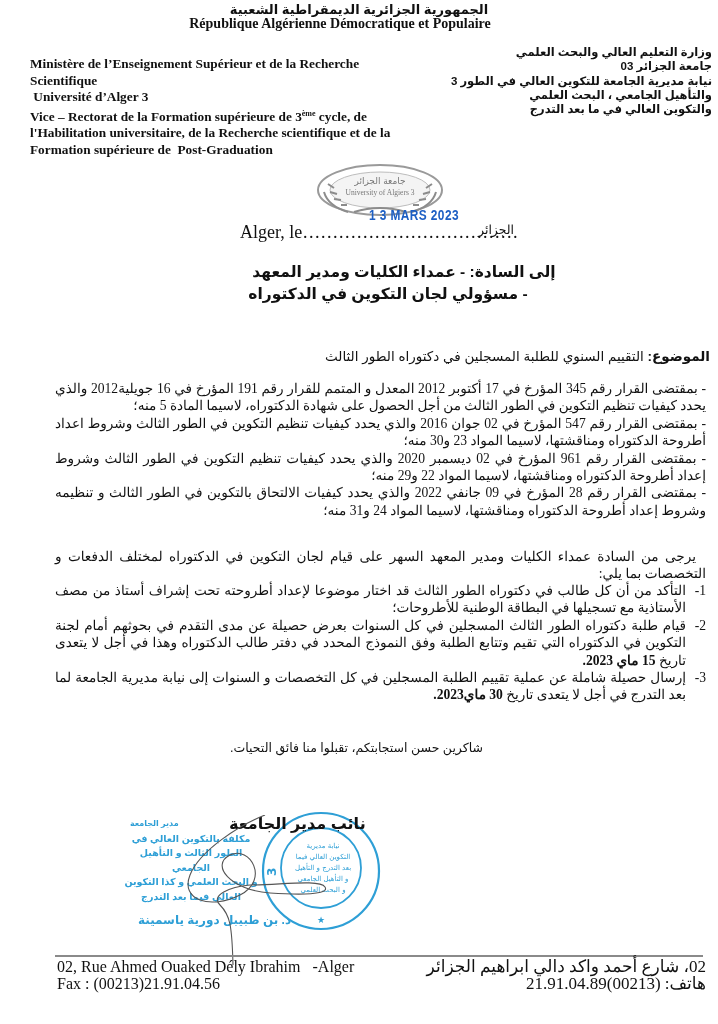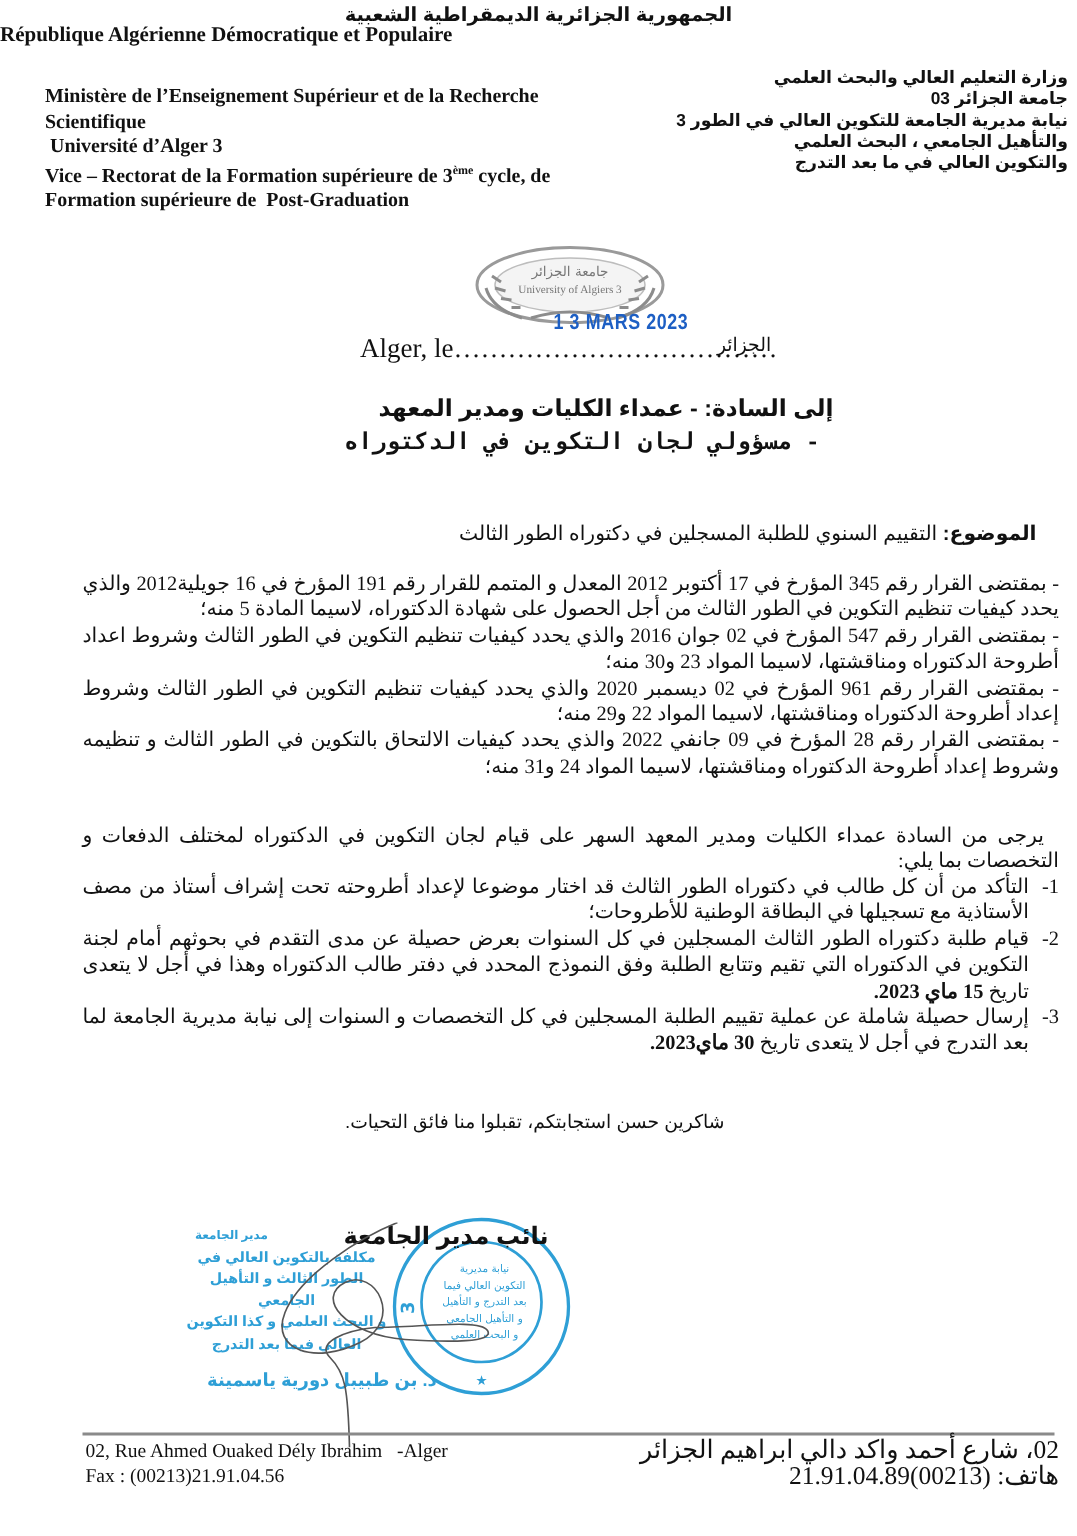--- a/index.html
+++ b/index.html
@@ -3,72 +3,73 @@
 <meta charset="utf-8">
 <style>
   html, body { margin: 0; padding: 0; background: #ffffff; }
   body { width: 718px; height: 1024px; position: relative; overflow: hidden; color: #111; }
   .serif { font-family: "Liberation Serif", "DejaVu Serif", serif; }
   .sans { font-family: "Liberation Sans", "DejaVu Sans", sans-serif; }
   .abs { position: absolute; }
 
   
   .rep-ar { top: 2px; left: 0; width: 718px; text-align: center; font-size: 13px; font-weight: bold; direction: rtl; }
-  .rep-fr { top: 16px; left: 0; width: 680px; font-size: 14px; font-weight: bold; }
+  .rep-fr { top: 16px; left: 0; width: 680px; text-align: center; font-size: 14px; font-weight: bold; }
 
   .left-head { top: 56px; left: 30px; width: 380px; font-size: 13.3px; font-weight: bold; line-height: 16.5px; }
   .left-head sup { font-size: 8px; }
   .right-head { top: 45px; right: 6px; width: 300px; direction: rtl; text-align: right; font-size: 11.5px; font-weight: bold; line-height: 14.3px; }
 
   
   .logo { top: 162px; left: 314px; width: 132px; height: 64px; }
   .date-stamp { top: 207px; left: 369px; color: #1d5fc4; font-size: 14.5px; font-weight: bold; letter-spacing: 0.5px; transform: scaleX(0.82); transform-origin: left; }
 
   .alger-line { top: 222px; left: 240px; font-size: 18px; }
   .alger-ar { top: 222px; left: 478px; font-size: 12.5px; direction: rtl; }
 
   .recip1 { top: 263px; left: 0; width: 718px; padding-left: 16px; text-align: center; direction: rtl; font-size: 15.5px; font-weight: bold; }
   .recip1 span { display:inline-block; margin-left: 58px; }
   .recip2 { top: 285px; left: 0; width: 718px; text-align: center; direction: rtl; font-size: 15.5px; font-weight: bold; }
-  .recip2 span { display:inline-block; margin-left: 58px; font-family: Liberation Mono, monospace; }
+  .recip2 span { display:inline-block; margin-left: 58px; }
 
-  .subject { top: 348px; right: 27px; direction: rtl; font-size: 13.5px; }
+  .subject { top: 348px; right: 8px; direction: rtl; font-size: 13.5px; }
   .subject b { font-weight: bold; }
 
   .body-block { left: 55px; right: 12px; direction: rtl; text-align: justify; font-size: 13.6px; line-height: 17.4px; }
   .p1 { top: 380px; }
   .p-intro { top: 548px; line-height: 17.4px; text-indent: 10px; }
   .list { top: 582px; list-style: none; margin: 0; padding: 0; }
   .list li { position: relative; padding-right: 20px; margin: 0; }
   .list .num { position: absolute; right: 0; top: 0; }
   .thanks { top: 740px; right: 235px; direction: rtl; font-size: 12.5px; }
 
   
   .sig-title { top: 814px; left: 229px; direction: rtl; font-size: 16px; font-weight: bold; text-align: center; }
   .stamp-left { top: 817px; left: 124px; width: 134px; direction: rtl; text-align: center; color: #2e9fd6; font-size: 9.5px; font-weight: bold; line-height: 14.5px; }
   .stamp-name { top: 913px; left: 138px; direction: rtl; color: #2e9fd6; font-size: 12px; font-weight: bold; }
   .stamp-round { top: 806px; left: 256px; width: 130px; height: 130px; }
   .signature { top: 815px; left: 170px; width: 200px; height: 150px; }
 
   
   .footer-rule { top: 955px; left: 55px; width: 648px; height: 2px; background: #8a8a8a; }
-  .foot-l { top: 958px; left: 57px; font-size: 13px; line-height: 17px; }
+  .foot-l { top: 958px; left: 57px; font-size: 16px; line-height: 17px; }
   .foot-r { top: 958px; right: 12px; direction: rtl; text-align: right; font-size: 17px; line-height: 17.2px; }
 </style>
 </head>
 <body>
 
 <div class="abs rep-ar sans">الجمهورية الجزائرية الديمقراطية الشعبية</div>
 <div class="abs rep-fr serif">République Algérienne Démocratique et Populaire</div>
 
 <div class="abs left-head serif">
   <div>Ministère de l’Enseignement Supérieur et de la Recherche</div>
   <div>Scientifique</div>
   <div style="white-space:pre"> Université d’Alger 3</div>
   <div><span>Vice – Rectorat de la Formation supérieure de 3</span><sup>ème</sup><span style="white-space:pre"> cycle, de</span></div>
+  <div>l'Habilitation universitaire, de la Recherche scientifique et de la</div>
   <div style="white-space:pre">Formation supérieure de  Post-Graduation</div>
 </div>
 
 <div class="abs right-head sans">
   <div>وزارة التعليم العالي والبحث العلمي</div>
   <div>جامعة الجزائر 03</div>
   <div>نيابة مديرية الجامعة للتكوين العالي في الطور 3</div>
   <div>والتأهيل الجامعي ، البحث العلمي</div>
   <div>والتكوين العالي في ما بعد التدرج</div>
 </div>

